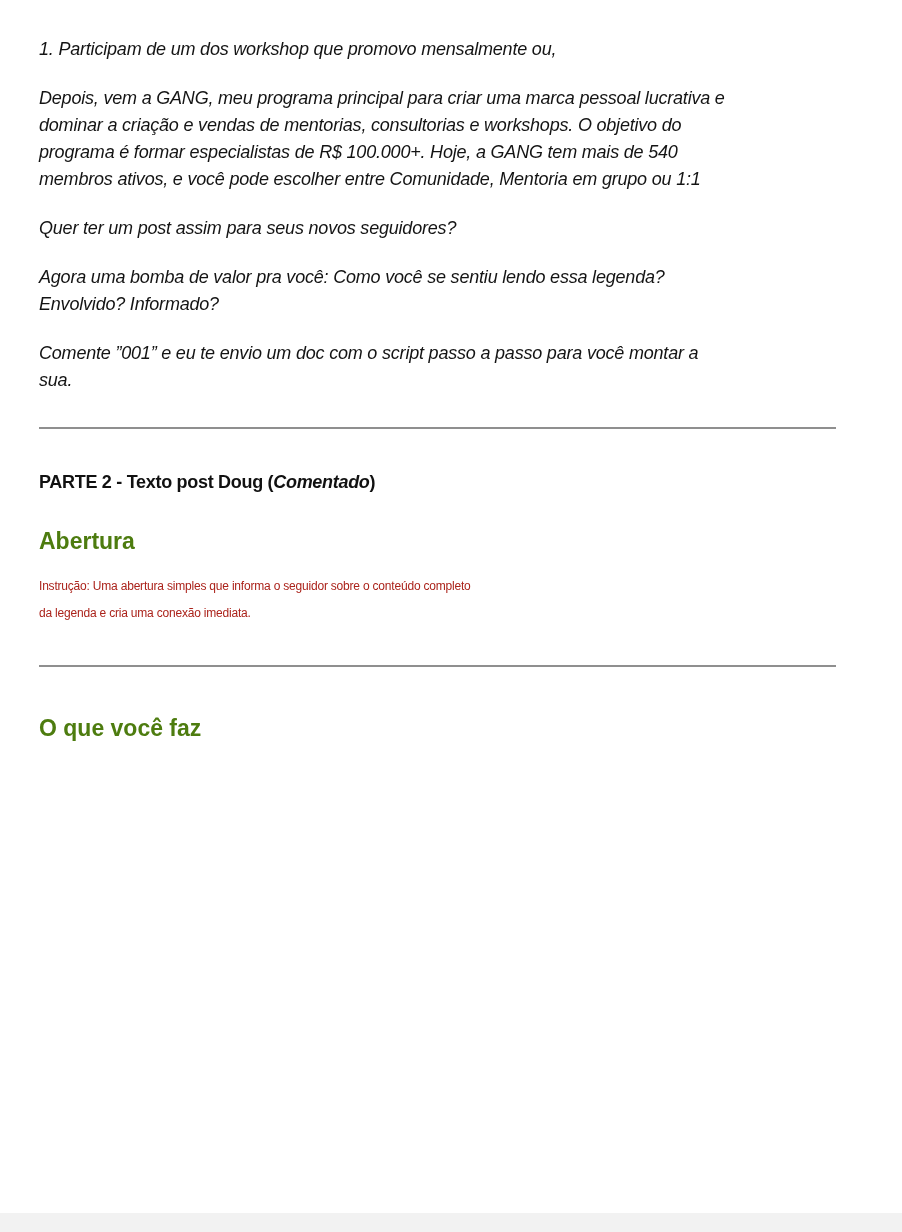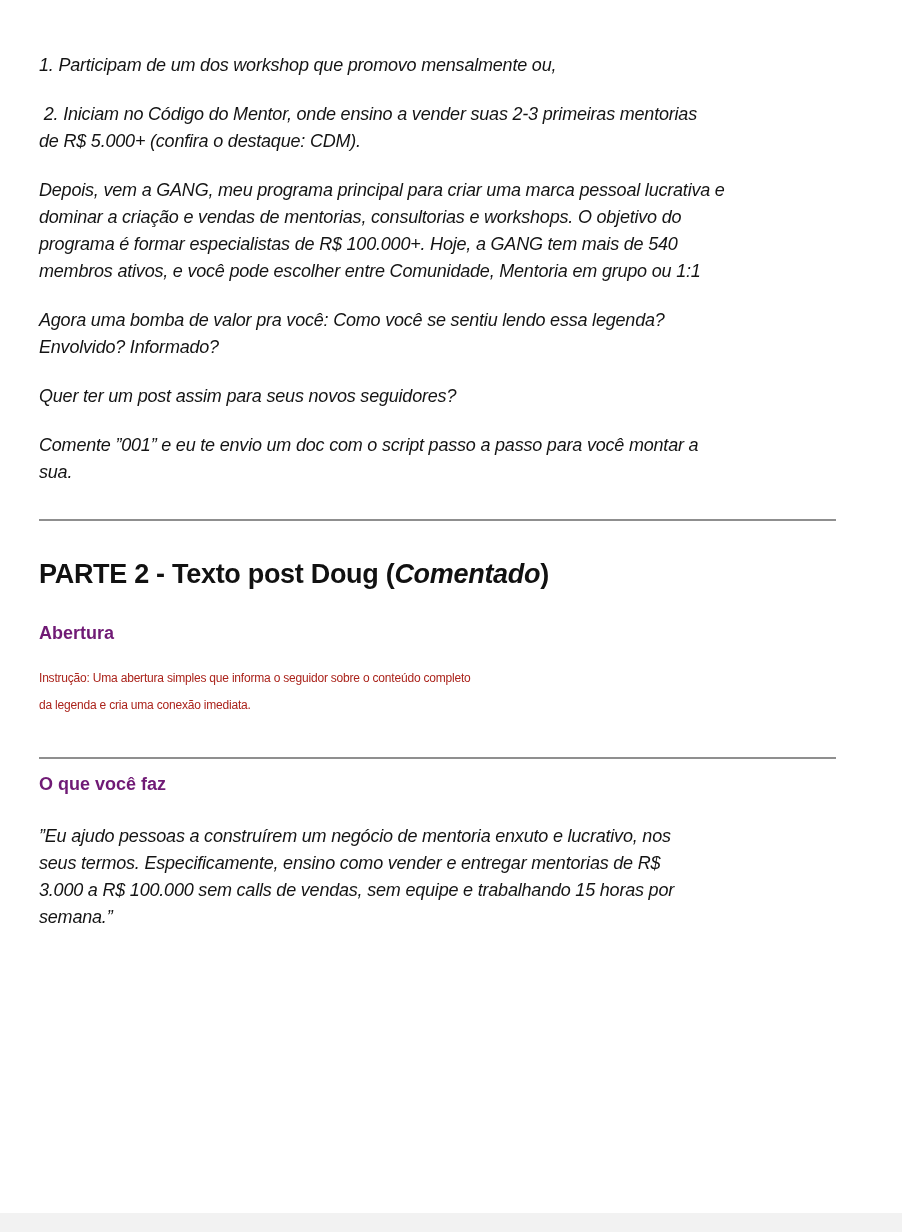--- a/index.html
+++ b/index.html
@@ -11,60 +11,60 @@
     height: 1232px;
     background: #ffffff;
     position: relative;
     overflow: hidden;
     font-family: "Liberation Sans", sans-serif;
     color: #141414;
   }
   .content {
     box-sizing: border-box;
     width: 902px;
-    padding: 52px 66px 0 39px;
+    padding: 36px 66px 0 39px;
   }
   .para {
     font-style: italic;
     font-size: 18px;
     line-height: 27px;
     letter-spacing: -0.2px;
     color: #141414;
     margin: 0 0 22px 0;
     white-space: pre-line;
   }
   .divider {
     border: none;
     height: 2px;
     background: #8f8f8f;
     margin: 33px 0 0 0;
   }
   .divider.second {
     margin-top: 38px;
   }
   .part-heading {
-    font-size: 27px;
+    font-size: 18px;
     line-height: 34px;
     font-weight: 700;
     letter-spacing: -0.3px;
     color: #111111;
     margin: 36px 0 0 0;
   }
   .part-heading .emph {
     font-style: italic;
   }
   .subheading {
-    font-size: 18px;
+    font-size: 23px;
     line-height: 22px;
     font-weight: 700;
-    color: #701a75;
+    color: #4d7c0f;
     margin: 31px 0 0 0;
   }
   .subheading.second {
-    margin-top: 14px;
+    margin-top: 50px;
   }
   .quote {
     font-style: italic;
     font-size: 18px;
     line-height: 27px;
     letter-spacing: -0.2px;
     color: #141414;
     margin: 28px 0 0 0;
     white-space: pre-line;
   }
@@ -85,46 +85,40 @@
     height: 19px;
     background: #f2f2f2;
   }
 </style>
 </head>
 <body>
 
 <div class="content">
 
   <p class="para">1. Participam de um dos workshop que promovo mensalmente ou,</p>
-  <p class="para">&nbsp;2. Iniciam no Código do Mentor, onde ensino a vender suas 2-3 primeiras mentorias
-de R$ 5.000+ (confira o destaque: CDM).</p>
   <p class="para">Depois, vem a GANG, meu programa principal para criar uma marca pessoal lucrativa e
 dominar a criação e vendas de mentorias, consultorias e workshops. O objetivo do
 programa é formar especialistas de R$ 100.000+. Hoje, a GANG tem mais de 540
 membros ativos, e você pode escolher entre Comunidade, Mentoria em grupo ou 1:1</p>
+  <p class="para">Quer ter um post assim para seus novos seguidores?</p>
   <p class="para">Agora uma bomba de valor pra você: Como você se sentiu lendo essa legenda?
 Envolvido? Informado?</p>
-  <p class="para">Quer ter um post assim para seus novos seguidores?</p>
   <p class="para">Comente ”001” e eu te envio um doc com o script passo a passo para você montar a
 sua.</p>
 
   <hr class="divider">
 
   <h1 class="part-heading"><span>PARTE 2 - Texto post Doug (</span><span class="emph">Comentado</span><span>)</span></h1>
 
   <h3 class="subheading">Abertura</h3>
 
 
   <p class="instruction">Instrução: Uma abertura simples que informa o seguidor sobre o conteúdo completo
 da legenda e cria uma conexão imediata.</p>
 
   <hr class="divider second">
 
   <h3 class="subheading second">O que você faz</h3>
 
-  <p class="quote">”Eu ajudo pessoas a construírem um negócio de mentoria enxuto e lucrativo, nos
-seus termos. Especificamente, ensino como vender e entregar mentorias de R$
-3.000 a R$ 100.000 sem calls de vendas, sem equipe e trabalhando 15 horas por
-semana.”</p>
 
 </div>
 
 <div class="bottom-strip"></div>
 
 </body></html>

